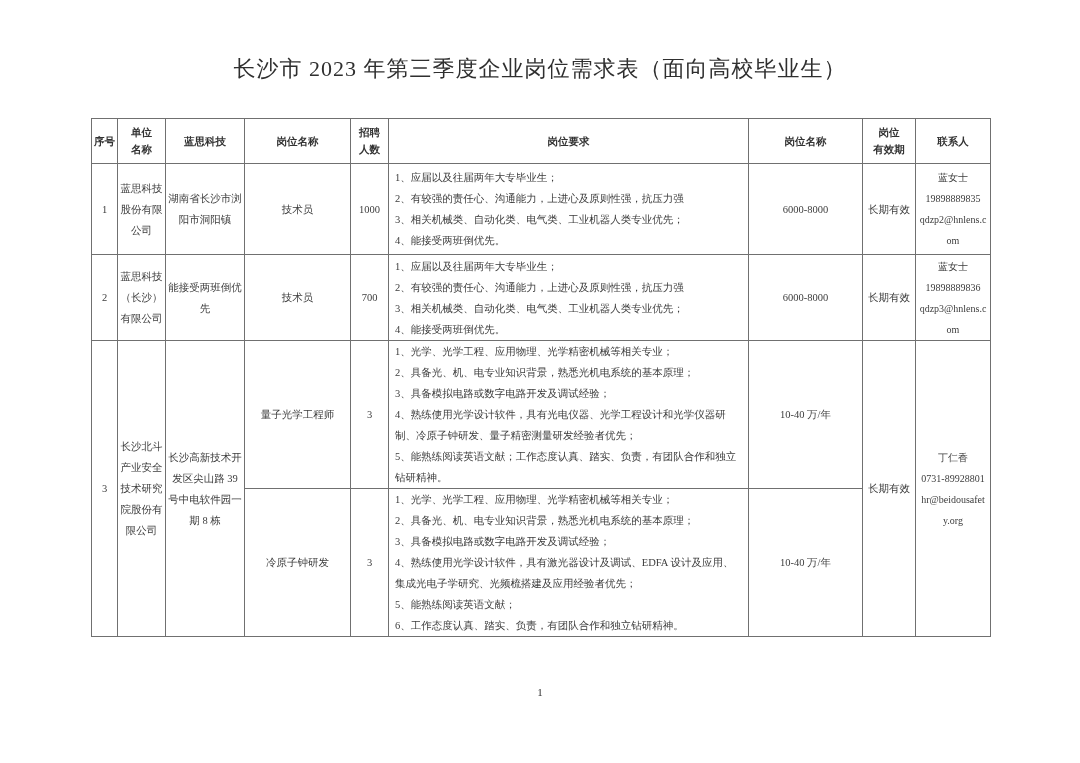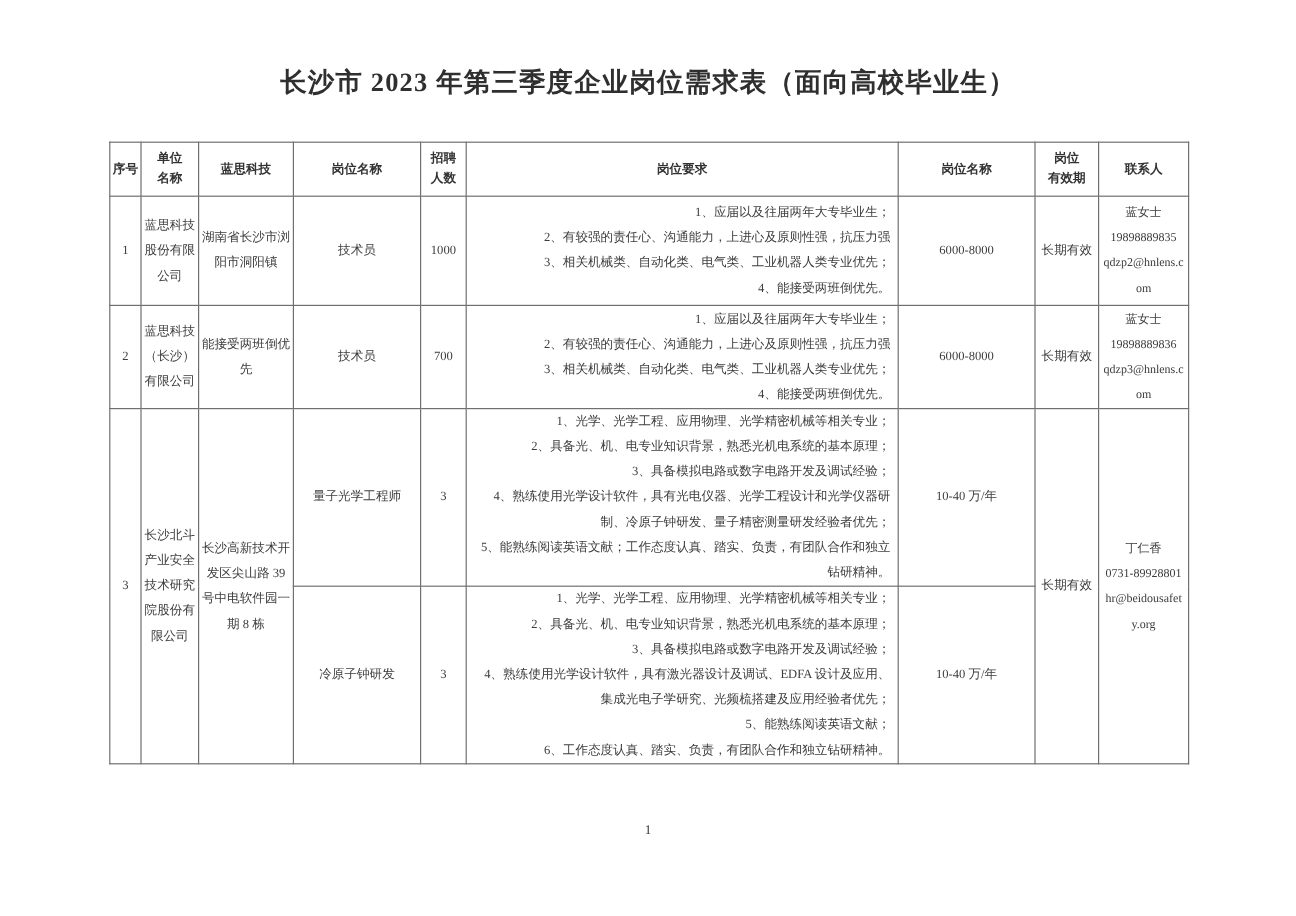--- a/index.html
+++ b/index.html
@@ -10,21 +10,21 @@
     font-family:"Liberation Serif","DejaVu Serif",serif;
     color:#3a3a3a;
     overflow:hidden;
   }
   .doc-title{
     position:absolute;
     left:0;top:54px;width:1080px;
     margin:0;
     text-align:center;
     font-size:22px;
-    font-weight:700;
+    font-weight:400;
     letter-spacing:1px;
     color:#2f2f2f;
   }
   table.job-table{
     position:absolute;
     left:91px;top:118px;
     width:899px;
     border-collapse:collapse;
     table-layout:fixed;
     font-size:10.5px;
@@ -43,21 +43,21 @@
     line-height:17px;
     white-space:pre-line;
     color:#333333;
   }
   tr.hdr{height:45px;}
   tr.r1{height:91px;}
   tr.r2{height:86px;}
   tr.r3a{height:146px;}
   tr.r3b{height:148px;}
   td.req{
-    text-align:right;
+    text-align:left;
     white-space:pre-line;
     padding:0 6px;
   }
   td.contact{
     white-space:pre-line;
     word-break:break-all;
     font-size:10px;
     padding:0 3px;
   }
   .page-number{

